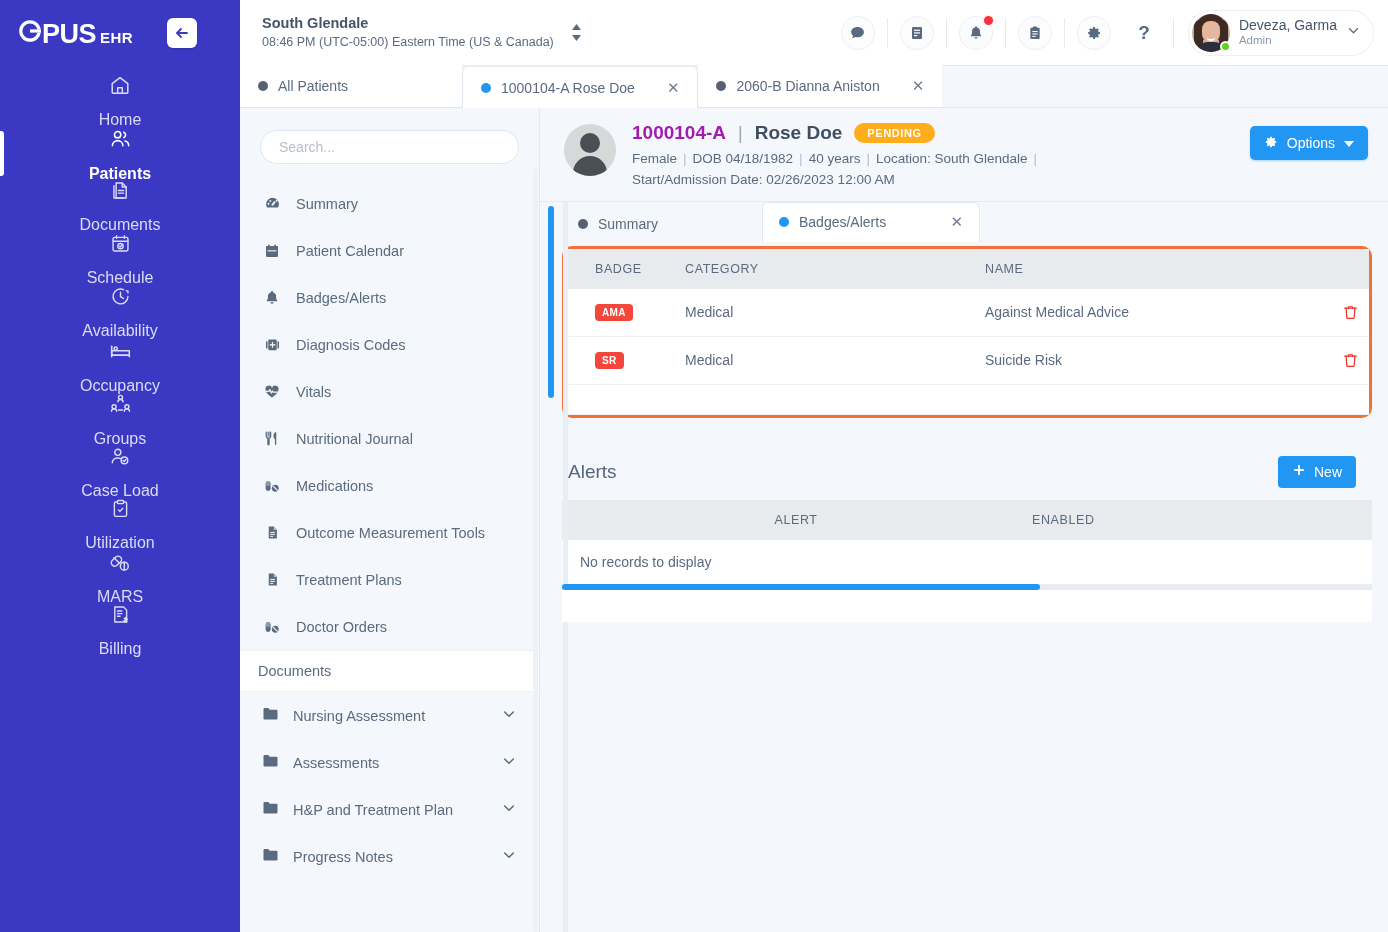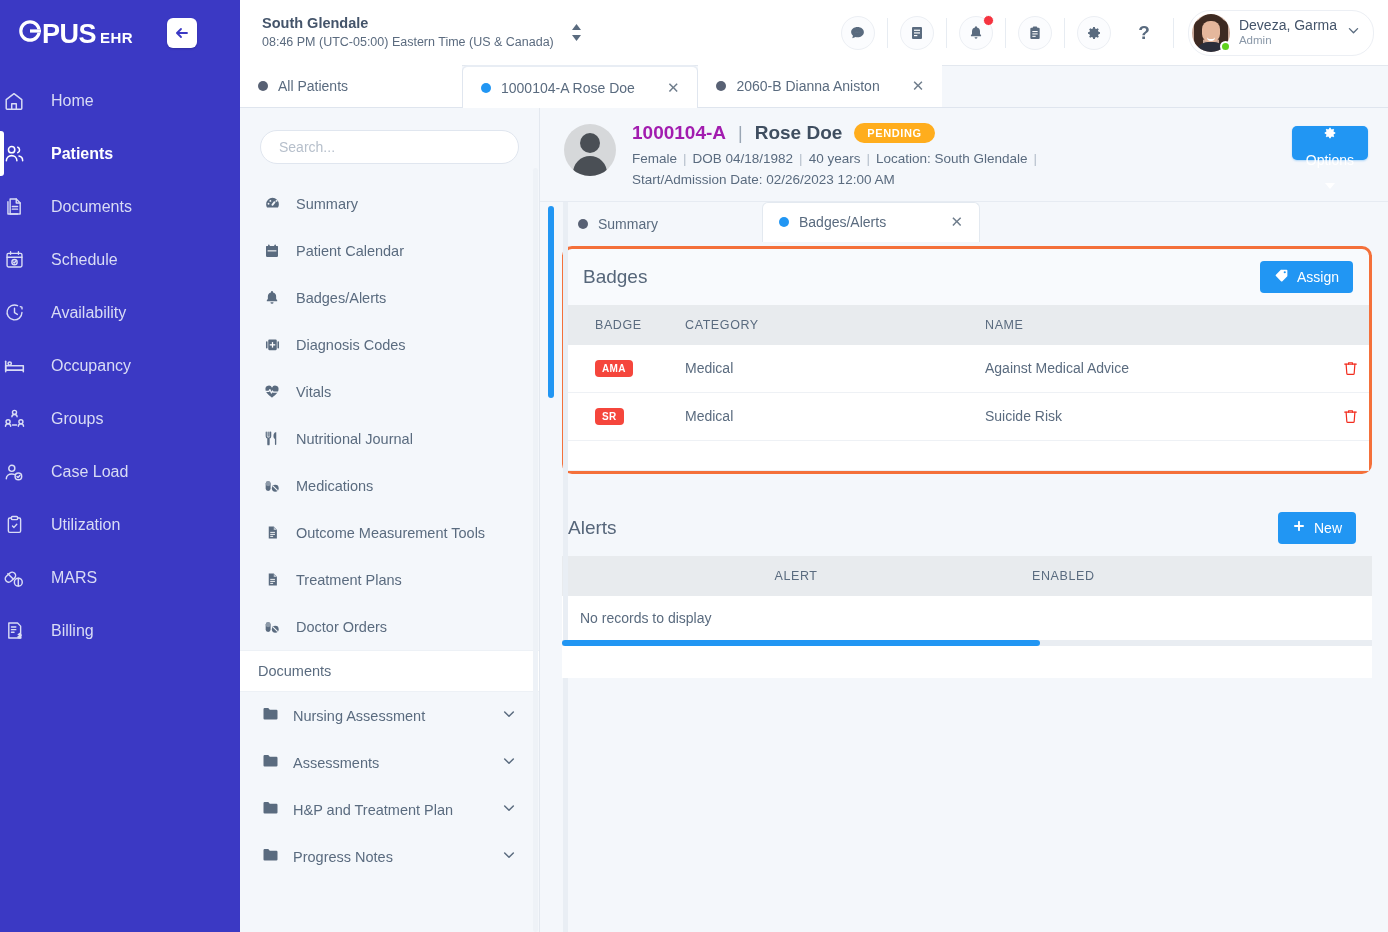--- a/index.html
+++ b/index.html
@@ -31,23 +31,24 @@
   .brand-ehr { color: #fff; font-size: 15px; font-weight: 700; margin-left: 4px; letter-spacing: .5px; }
   .collapse-btn {
     width: 30px; height: 30px; border-radius: 6px; background: #fff;
     display: flex; align-items: center; justify-content: center;
     margin-left: 24px; cursor: pointer; box-shadow: 0 1px 2px rgba(0,0,0,.18);
   }
   .collapse-btn svg { display:block; }
 
   .nav { margin-top: 8px; }
   .nav-item {
-    height: 53px; display: flex; align-items: center; gap: 23px;
+    height: 53px; display: flex; align-items: center; gap: 15px;
     color: #d9dcf5; font-size: 16px; cursor: pointer;
     position: relative;
+    flex-direction: column;
   }
   .nav-item .ico { width: 28px; display: flex; align-items: center; justify-content: center; }
   .nav-item.active { color: #fff; font-weight: 700; }
   .nav-item.active::before {
     content: ""; position: absolute; left: 0; top: 4px; bottom: 4px; width: 4px;
     background: #fff; border-radius: 0 3px 3px 0;
   }
   .nav-item svg { stroke: #d9dcf5; }
   .nav-item.active svg { stroke: #ffffff; }
 
@@ -180,21 +181,21 @@
   .status-pill {
     background: #ffad1d; color: #fff; font-size: 11px; font-weight: 700;
     letter-spacing: .6px; border-radius: 11px; padding: 4px 13px;
   }
   .pmeta { margin-top: 5px; font-size: 13.5px; color: #5a6b7f; line-height: 1.55; }
   .pmeta .sep { color: #b4bdc9; margin: 0 6px; }
   .options-btn {
     background: #2196f3; color: #fff; border: none; border-radius: 5px;
     height: 34px; padding: 0 14px; display: flex; align-items: center; gap: 9px;
     font-size: 14px; cursor: pointer; font-family: "Liberation Sans", sans-serif;
-    box-shadow: 0 1px 2px rgba(33,150,243,.35); margin-top: 4px; white-space: nowrap; flex-direction: column;
+    box-shadow: 0 1px 2px rgba(33,150,243,.35); margin-top: 4px; white-space: nowrap;
   }
 
   
   .inner-wrap { flex: 1; display: flex; min-height: 0; }
   .inner-scrollcol { width: 22px; flex: 0 0 22px; position: relative; background: #f4f7fb; }
   .inner-thumb { position: absolute; left: 8px; top: 4px; width: 6px; height: 192px; background: #2196f3; border-radius: 3px; }
   .inner-track { position: absolute; left: 23px; top: 0; width: 5px; bottom: 0; background: #e9eef4; }
   .inner-main { flex: 1; min-width: 0; display: flex; flex-direction: column; padding-right: 8px; }
 
   .itabs { height: 40px; display: flex; align-items: flex-end; flex: 0 0 40px; }
@@ -729,33 +730,20 @@
                   <div class="itab active" style="min-width:218px;">
                     <span class="tab-dot on"></span>
                     <span>Badges/Alerts</span>
                     <span class="tab-x">✕</span>
                   </div>
                 </div>
 
                 <div class="panel-scroll">
 
                   <section class="card-hi">
-                    <div class="card-head">
-                      <span class="card-title">Badges</span>
-                      <span class="spacer"></span>
-                      <button class="btn-blue">
-                        <span>
-                          <svg width="15" height="15" viewBox="0 0 24 24" fill="#fff">
-                              <path d="M11.6 2.6H20a1.4 1.4 0 0 1 1.4 1.4v8.4a1.6 1.6 0 0 1-.47 1.13l-7.5 7.5a1.6 1.6 0 0 1-2.26 0l-8.1-8.1a1.6 1.6 0 0 1 0-2.26l7.5-7.5a1.6 1.6 0 0 1 1.03-.57z"></path>
-                              <circle cx="17.2" cy="6.8" r="1.7" fill="#2196f3"></circle>
-                            </svg>
-                        </span>
-                        <span>Assign</span>
-                      </button>
-                    </div>
                     <table class="grid">
                       <thead>
                         <tr>
                           <th style="width:110px; padding-left:30px;">BADGE</th>
                           <th style="width:300px;">CATEGORY</th>
                           <th>NAME</th>
                           <th style="width:70px;"></th>
                         </tr>
                       </thead>
                       <tbody>

